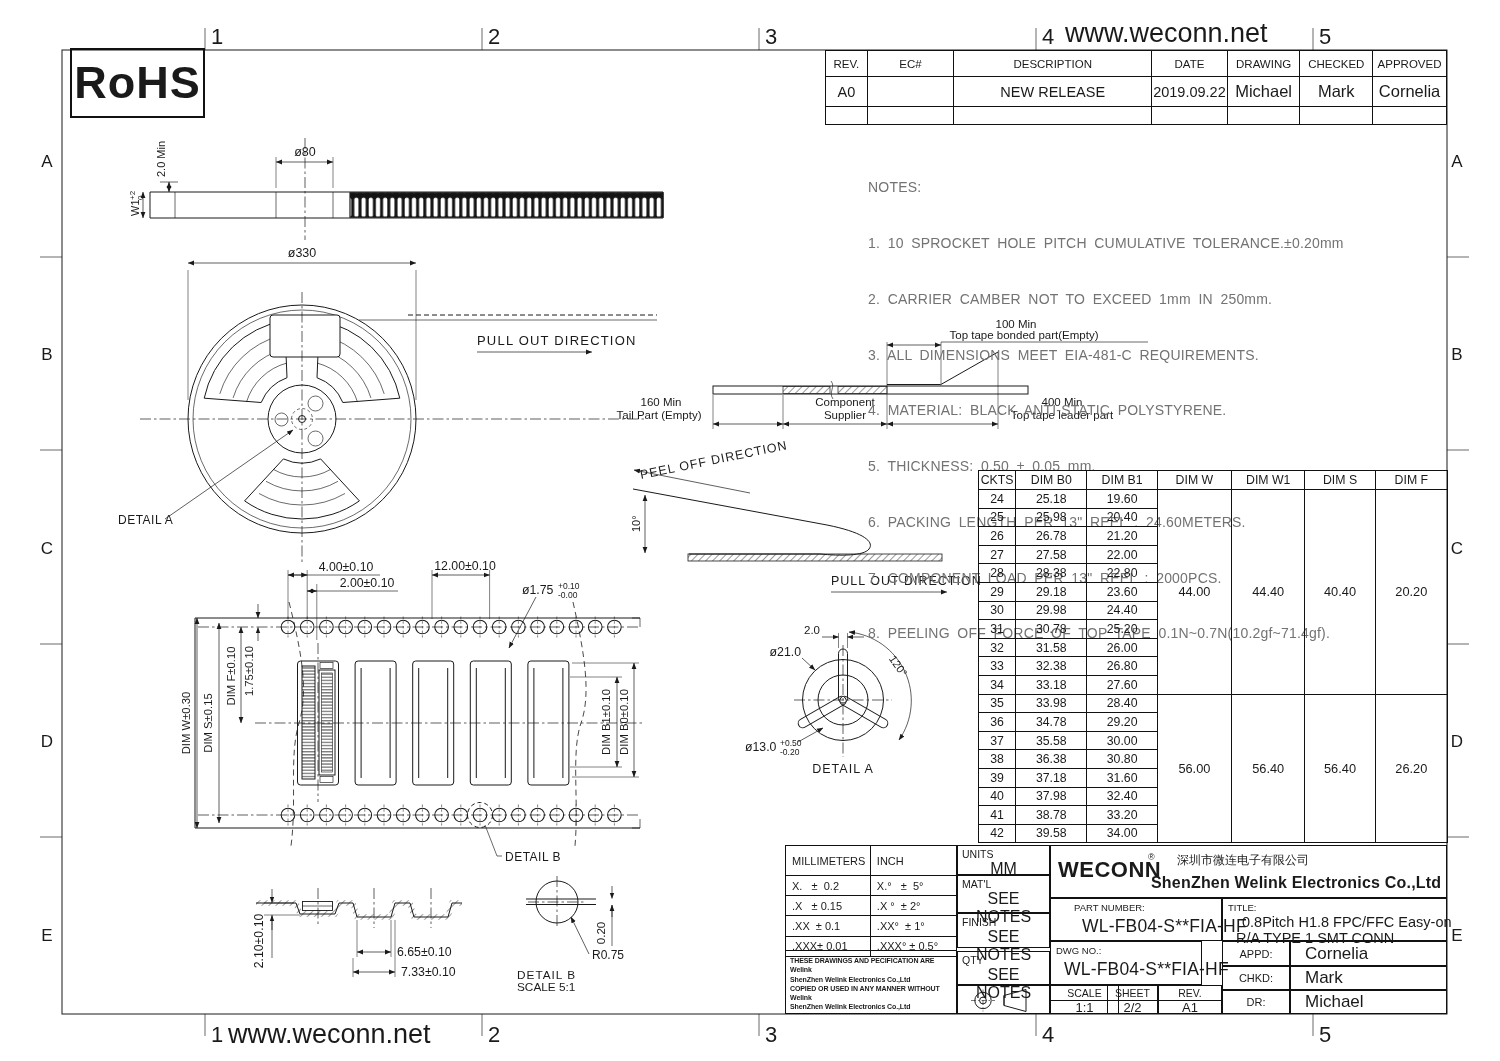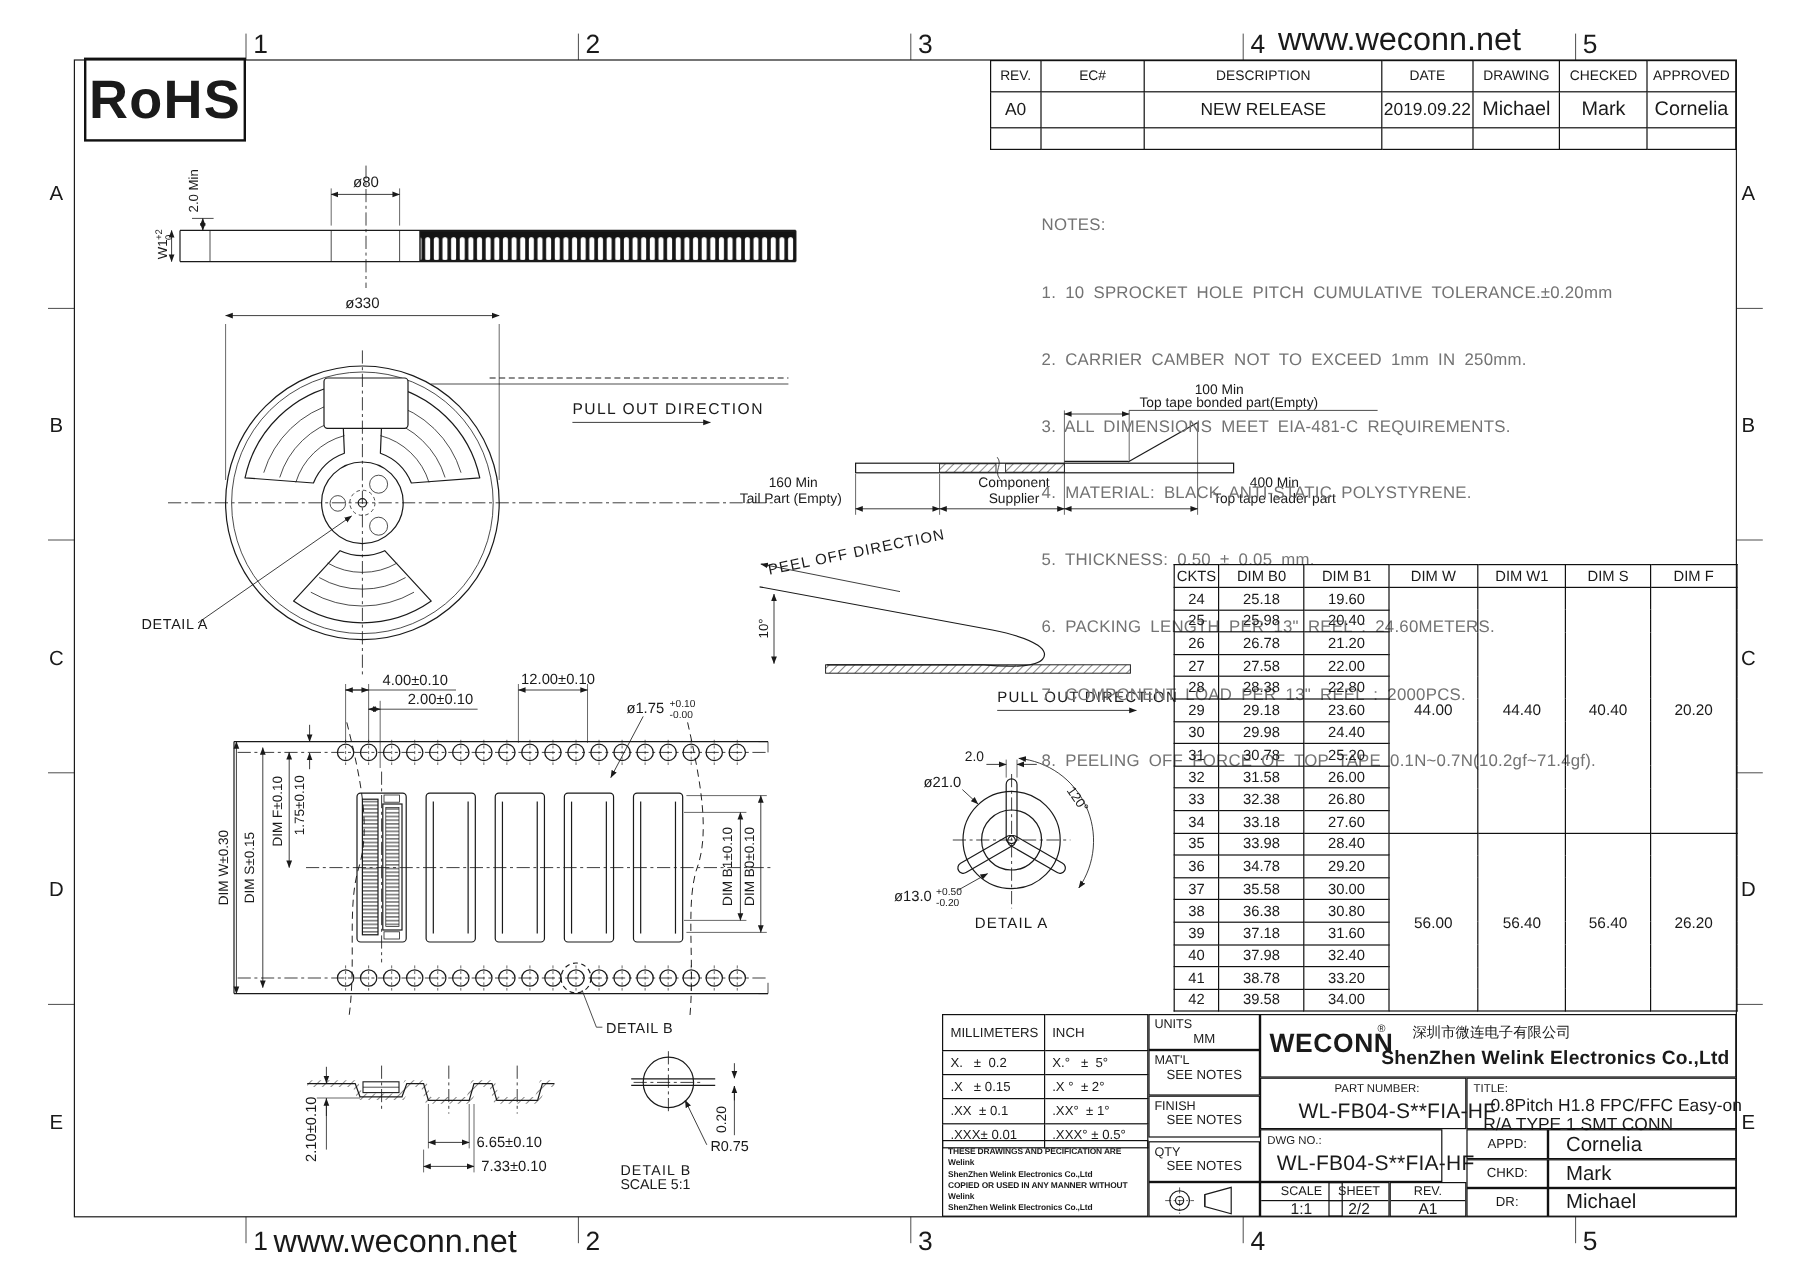--- a/index.html
+++ b/index.html
@@ -37,30 +37,30 @@
   
   .toltab{left:785px;top:845px;width:172px;}
   .toltab th,.toltab td{border:1.1px solid #111;text-align:left;font-weight:normal;
         font-size:11px;padding-left:6px;white-space:pre;overflow:hidden;}
   .toltab th{height:27px;font-size:11px;}
   .toltab td{height:17.2px;}
   .disclaimer{left:785px;top:950px;width:172px;height:64px;border:1.1px solid #111;
         font-size:7px;font-weight:bold;line-height:9.3px;padding:5px 2px 0 4px;letter-spacing:-.1px;overflow:hidden;}
   .infocell{border:1.1px solid #111;left:957px;width:93px;}
   .infocell .lab{font-size:10.5px;padding:2px 0 0 4px;}
-  .infocell .val{font-size:11px;text-align:center;margin-top:0px;}
+  .infocell .val{font-size:16px;text-align:center;margin-top:0px;}
   
   .tb{border:1.1px solid #111;}
   .logo-cell{left:1050px;top:845px;width:397px;height:53px;}
   .logo-weconn{position:absolute;left:7px;top:11px;font-size:22px;font-weight:bold;letter-spacing:.5px;}
   .logo-reg{position:absolute;left:97px;top:6px;font-size:9px;}
   .logo-cn{position:absolute;left:126px;top:6px;font-size:12px;}
   .logo-en{position:absolute;left:100px;top:28px;font-size:16px;font-weight:bold;letter-spacing:.2px;white-space:nowrap;}
   .small-lab{font-size:9.5px;}
-  .pn-cell{left:1050px;top:898px;width:172px;height:43px;padding:3px 0 0 23px;text-align:center;}
+  .pn-cell{left:1050px;top:898px;width:172px;height:43px;padding:3px 0 0 23px;}
   .pn-val{font-size:17.5px;margin:3px 0 0 8px;letter-spacing:.2px;white-space:nowrap;}
   .title-cell{left:1222px;top:898px;width:225px;height:43px;padding:3px 0 0 5px;}
   .title-l1{font-size:14.5px;margin:1px 0 0 14px;white-space:nowrap;}
   .title-l2{font-size:14.5px;margin:0 0 0 8px;white-space:nowrap;}
   .dwg-cell{left:1050px;top:941px;width:152px;height:44px;padding:3px 13px 0 5px;}
   .sign-lab{left:1222px;width:68px;font-size:11px;display:flex;align-items:center;justify-content:center;}
   .sign-val{left:1290px;width:157px;font-size:17px;display:flex;align-items:center;padding-left:14px;}
   .ssr{top:985px;height:29px;}
   .ssr .hd{font-size:10.5px;height:14px;border-bottom:1.1px solid #111;display:flex;align-items:center;justify-content:center;}
   .ssr .vl{font-size:13px;height:13px;display:flex;align-items:center;justify-content:center;}

